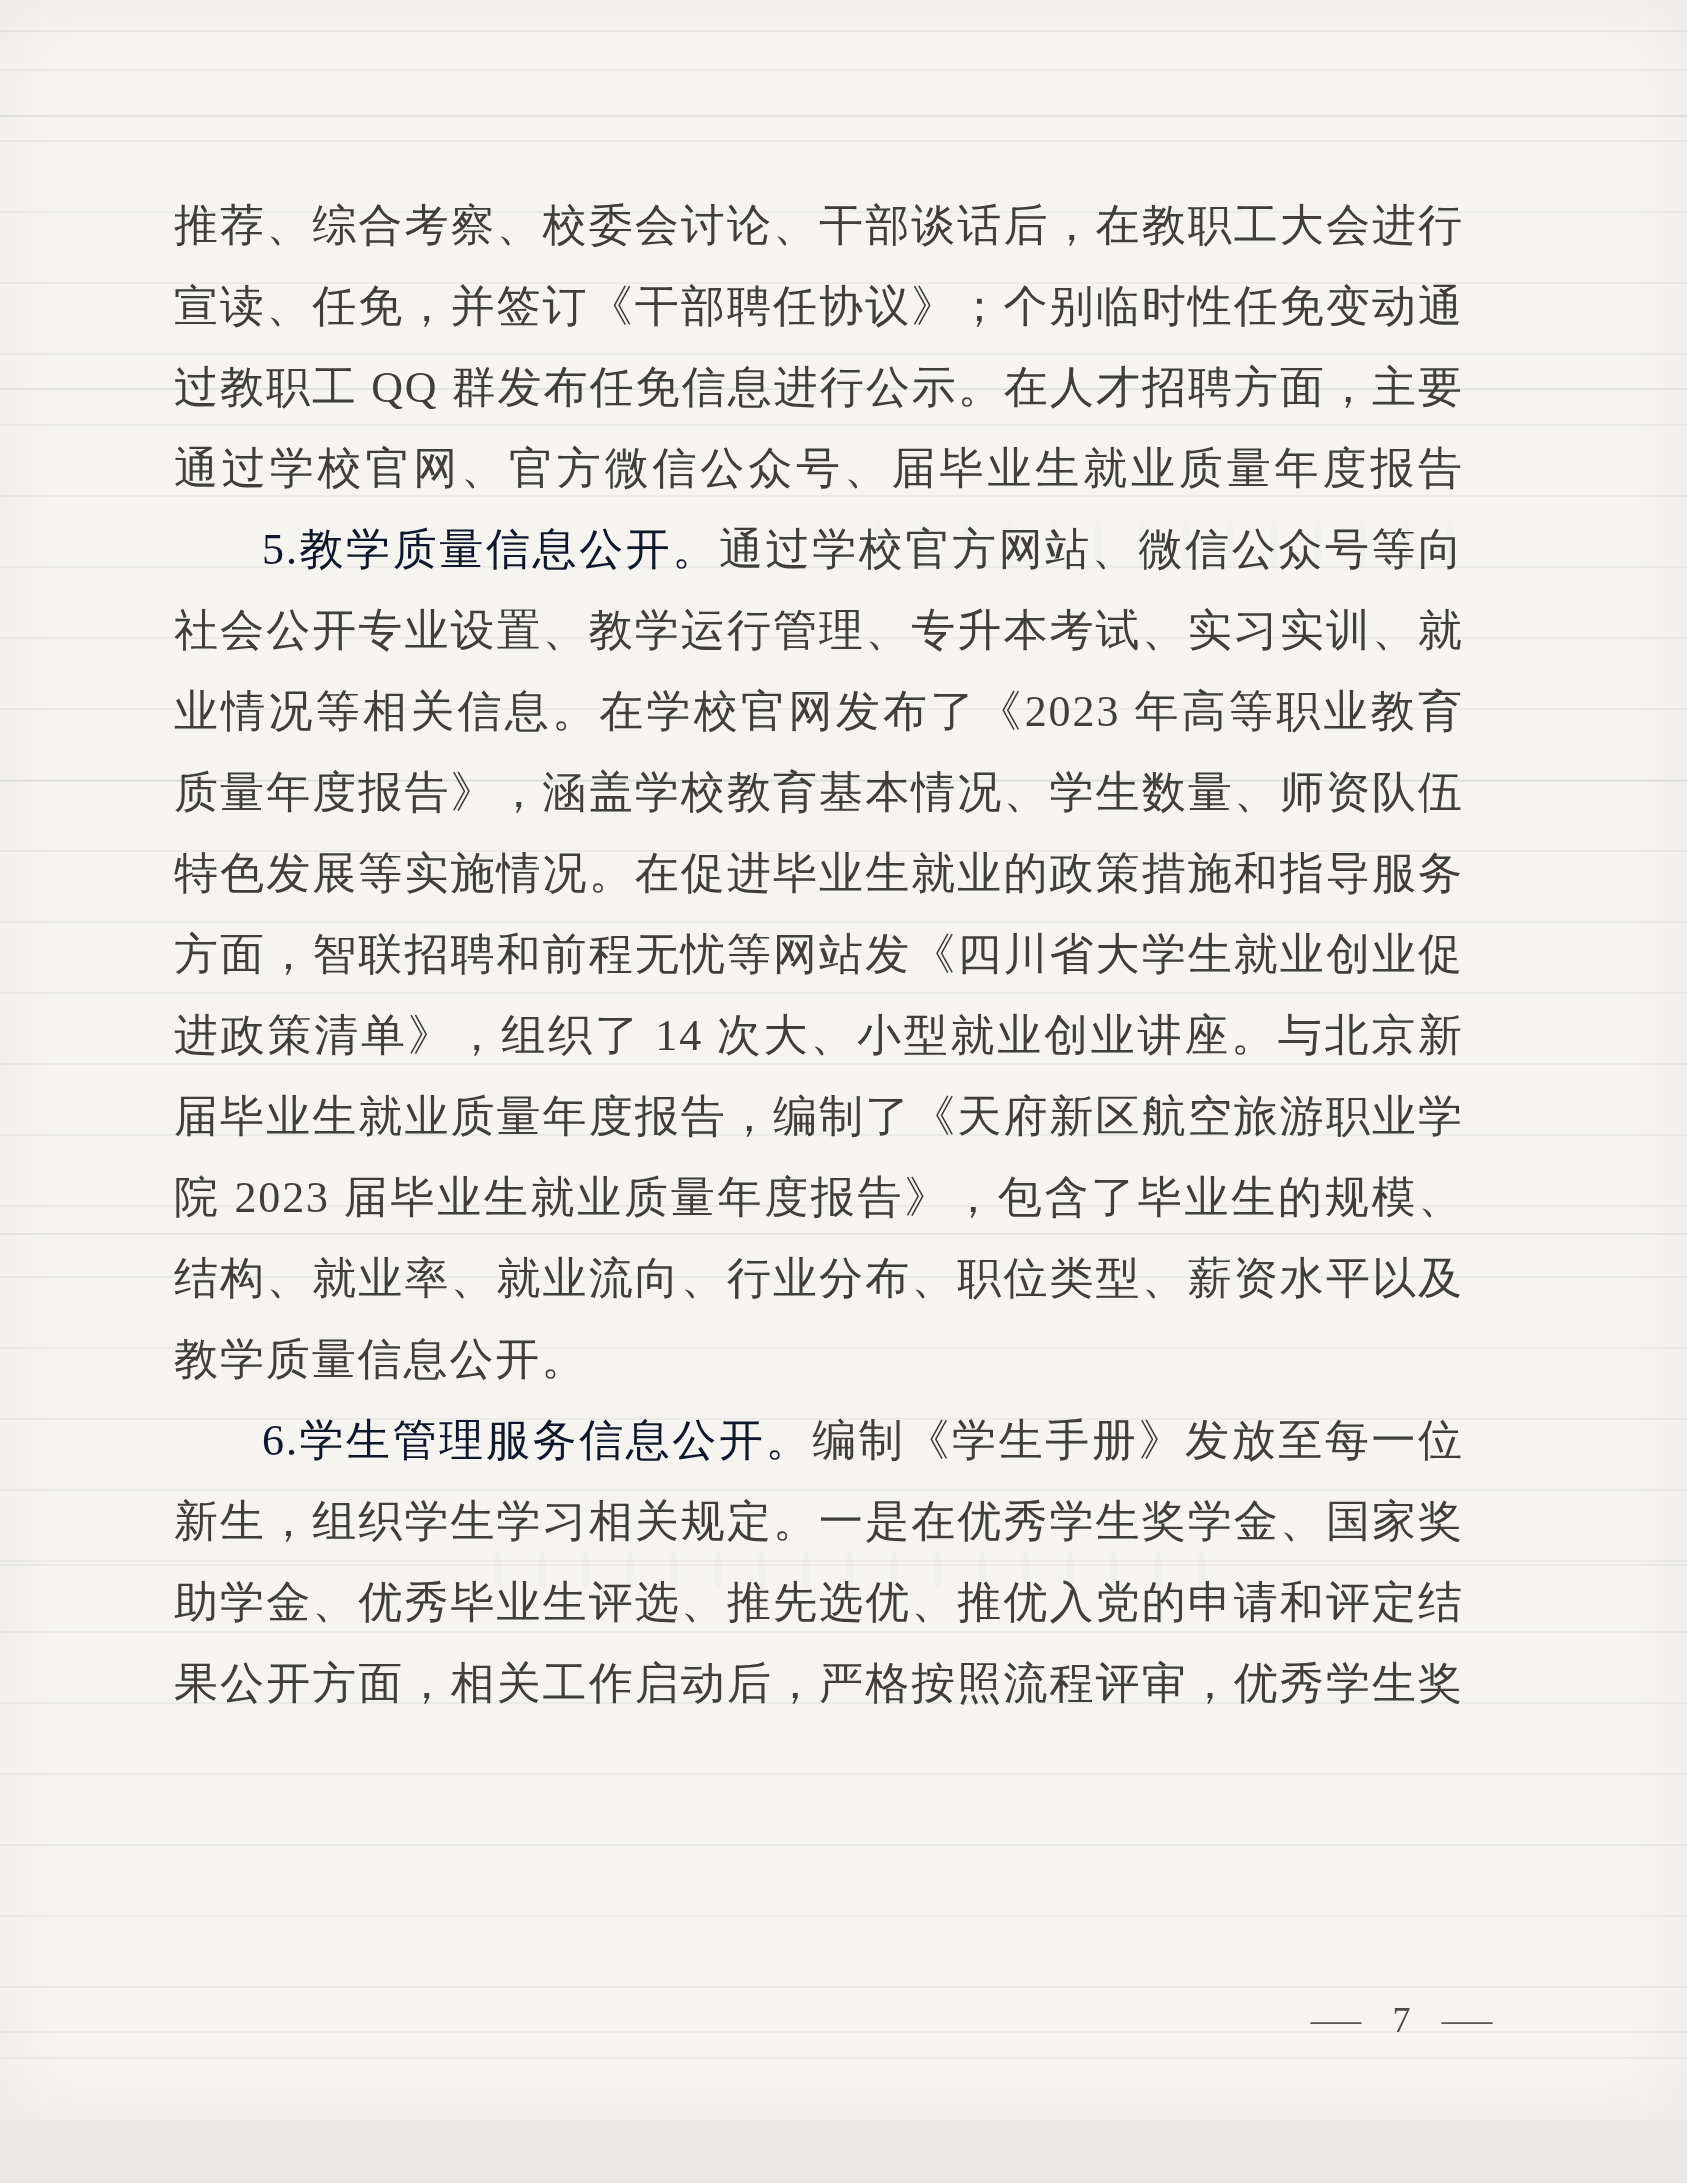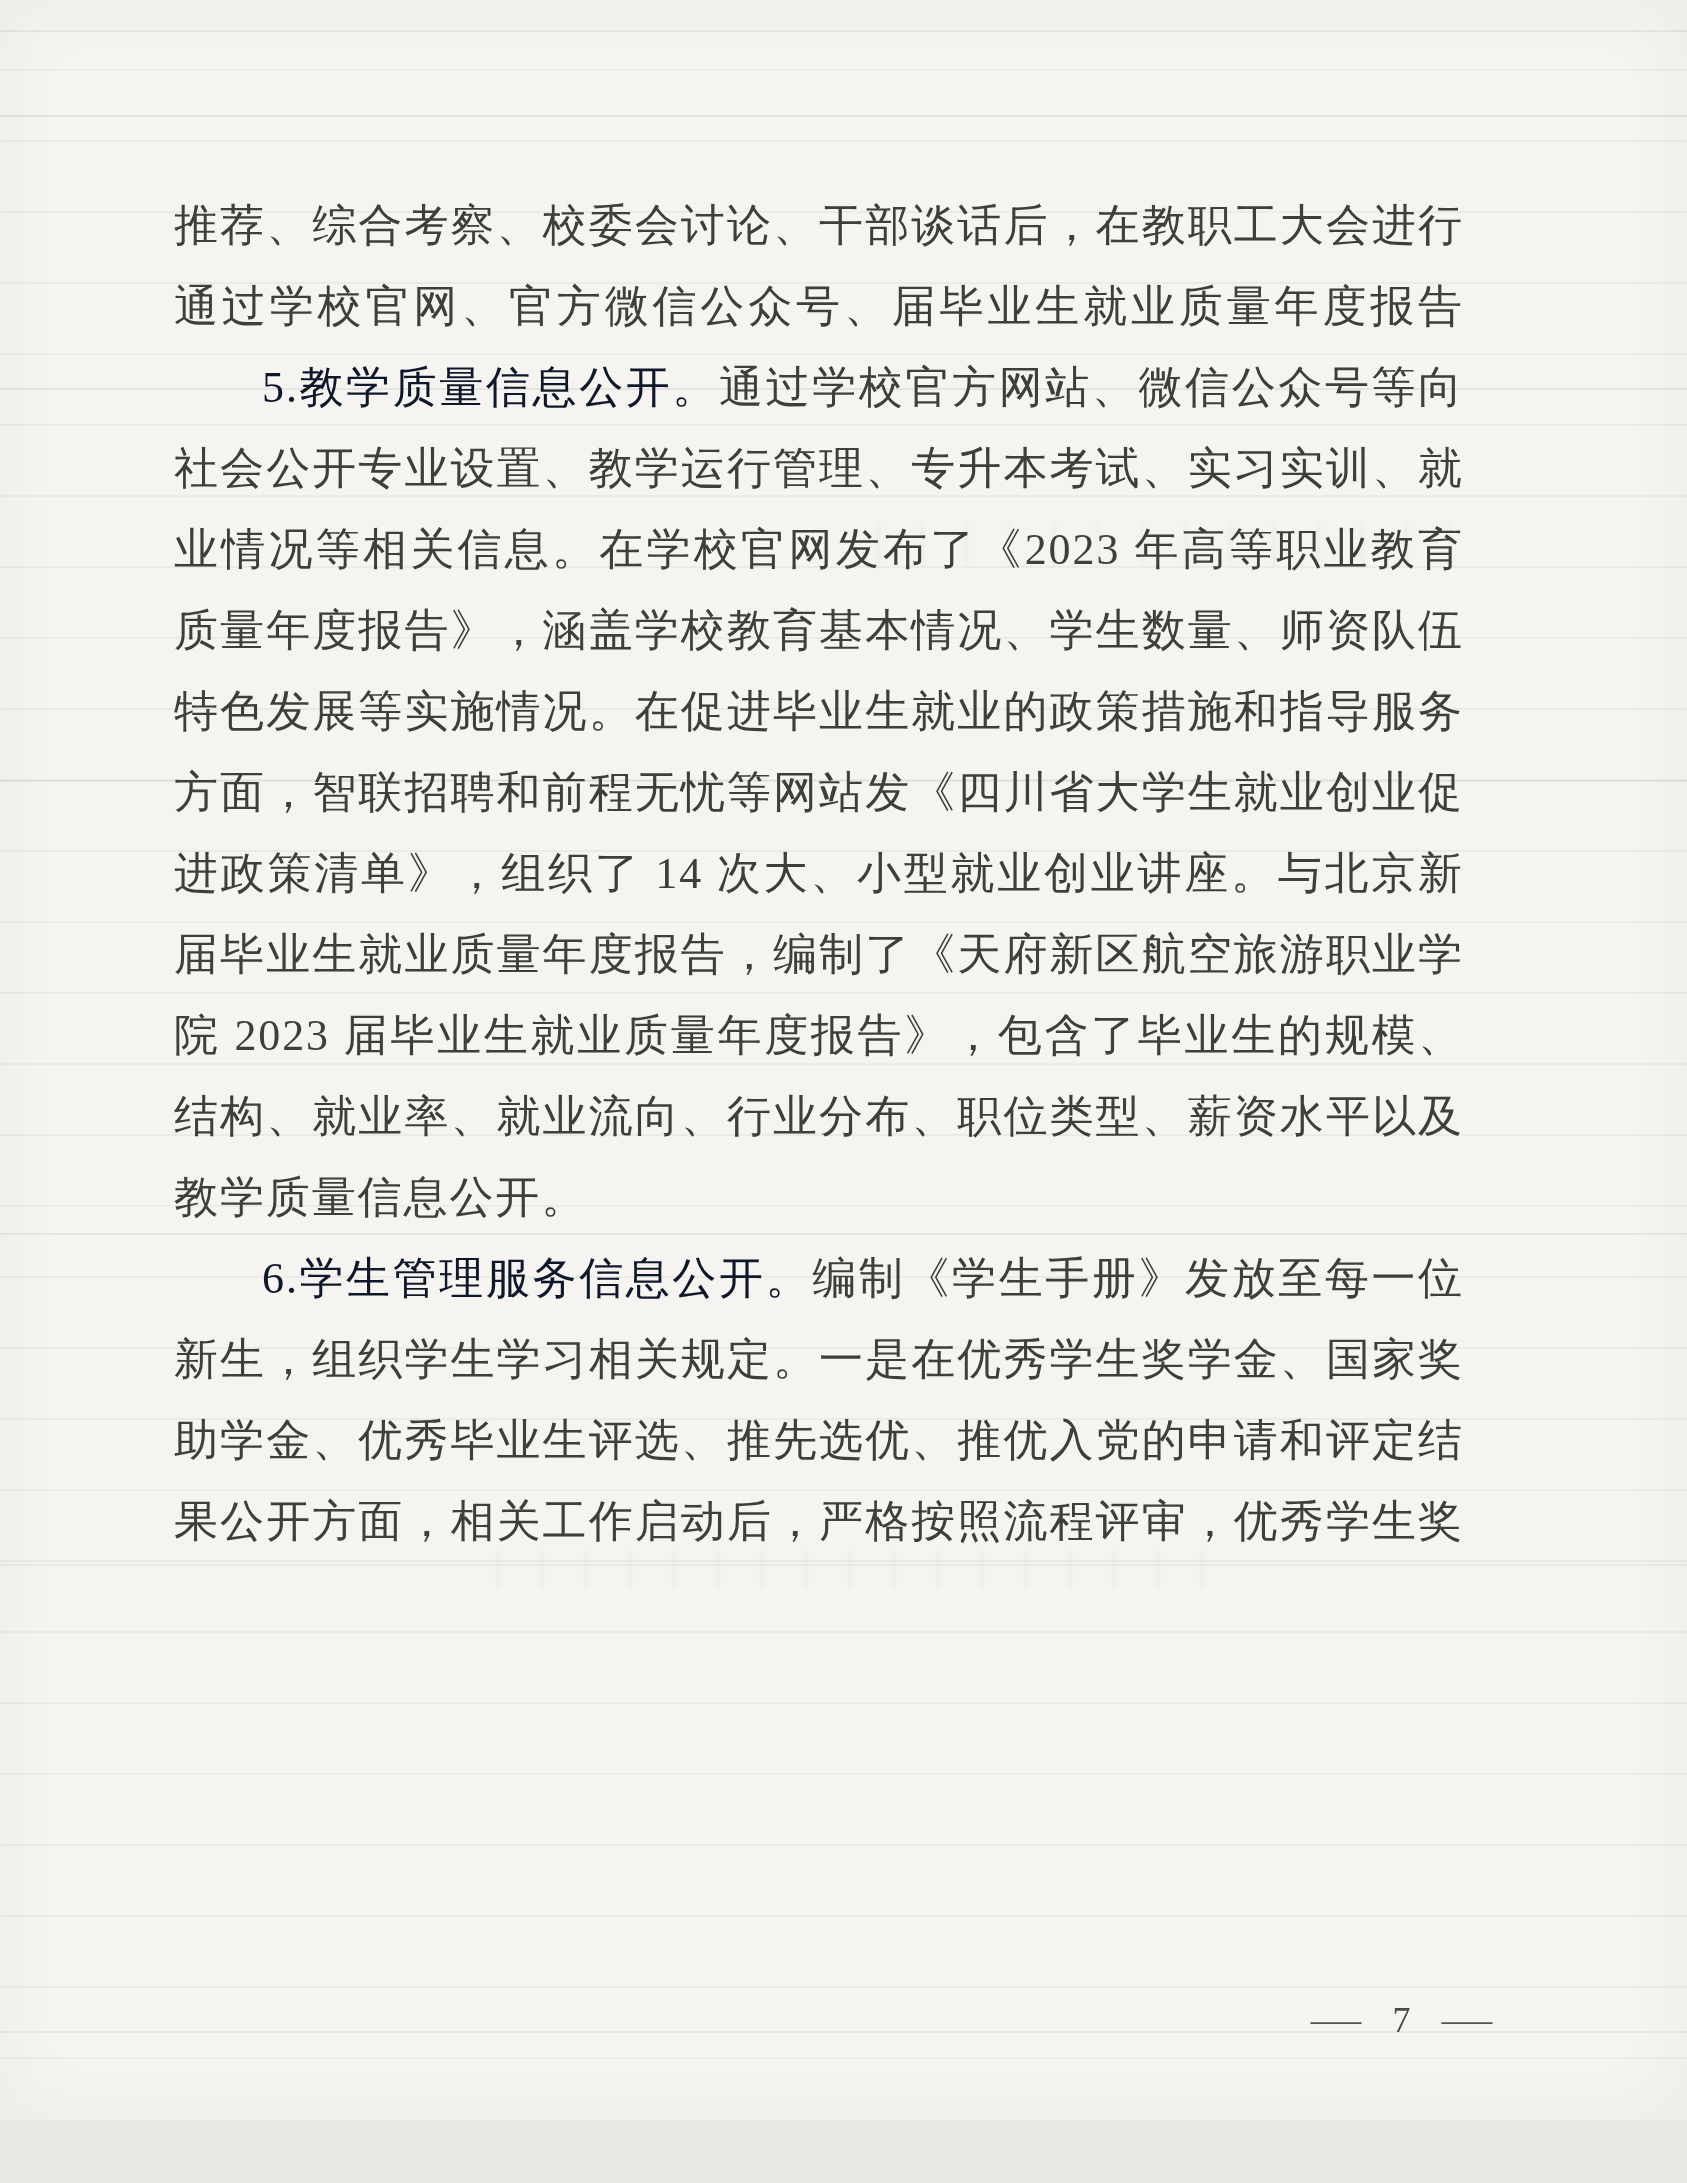--- a/index.html
+++ b/index.html
@@ -103,20 +103,22 @@
   <div class="streak" style="top:780px;opacity:0.14;"></div>
   <div class="streak" style="top:1233px;opacity:0.16;"></div>
   <div class="streak" style="top:1564px;opacity:0.14;"></div>
   <div class="streak" style="top:2031px;opacity:0.12;"></div>
 
   <div class="ghost" style="left:876px; top:521px;  width:597px; height:45px;"></div>
   <div class="ghost" style="left:496px;  top:1551px; width:721px; height:37px;"></div>
 
   <div class="text-block" id="text-block">
       <div class="line"><span>推荐、综合考察、校委会讨论、干部谈话后，在教职工大会进行</span></div>
+      <div class="line"><span>宣读、任免，并签订《干部聘任协议》；个别临时性任免变动通</span></div>
+      <div class="line"><span>过教职工 QQ 群发布任免信息进行公示。在人才招聘方面，主要</span></div>
       <div class="line"><span>通过学校官网、官方微信公众号、届毕业生就业质量年度报告</span></div>
       <div class="line indent"><span class="bold-run">5.教学质量信息公开。</span><span>通过学校官方网站、微信公众号等向</span></div>
       <div class="line"><span>社会公开专业设置、教学运行管理、专升本考试、实习实训、就</span></div>
       <div class="line"><span>业情况等相关信息。在学校官网发布了《2023 年高等职业教育</span></div>
       <div class="line"><span>质量年度报告》，涵盖学校教育基本情况、学生数量、师资队伍</span></div>
       <div class="line"><span>特色发展等实施情况。在促进毕业生就业的政策措施和指导服务</span></div>
       <div class="line"><span>方面，智联招聘和前程无忧等网站发《四川省大学生就业创业促</span></div>
       <div class="line"><span>进政策清单》，组织了 14 次大、小型就业创业讲座。与北京新</span></div>
       <div class="line"><span>届毕业生就业质量年度报告，编制了《天府新区航空旅游职业学</span></div>
       <div class="line"><span>院 2023 届毕业生就业质量年度报告》，包含了毕业生的规模、</span></div>

